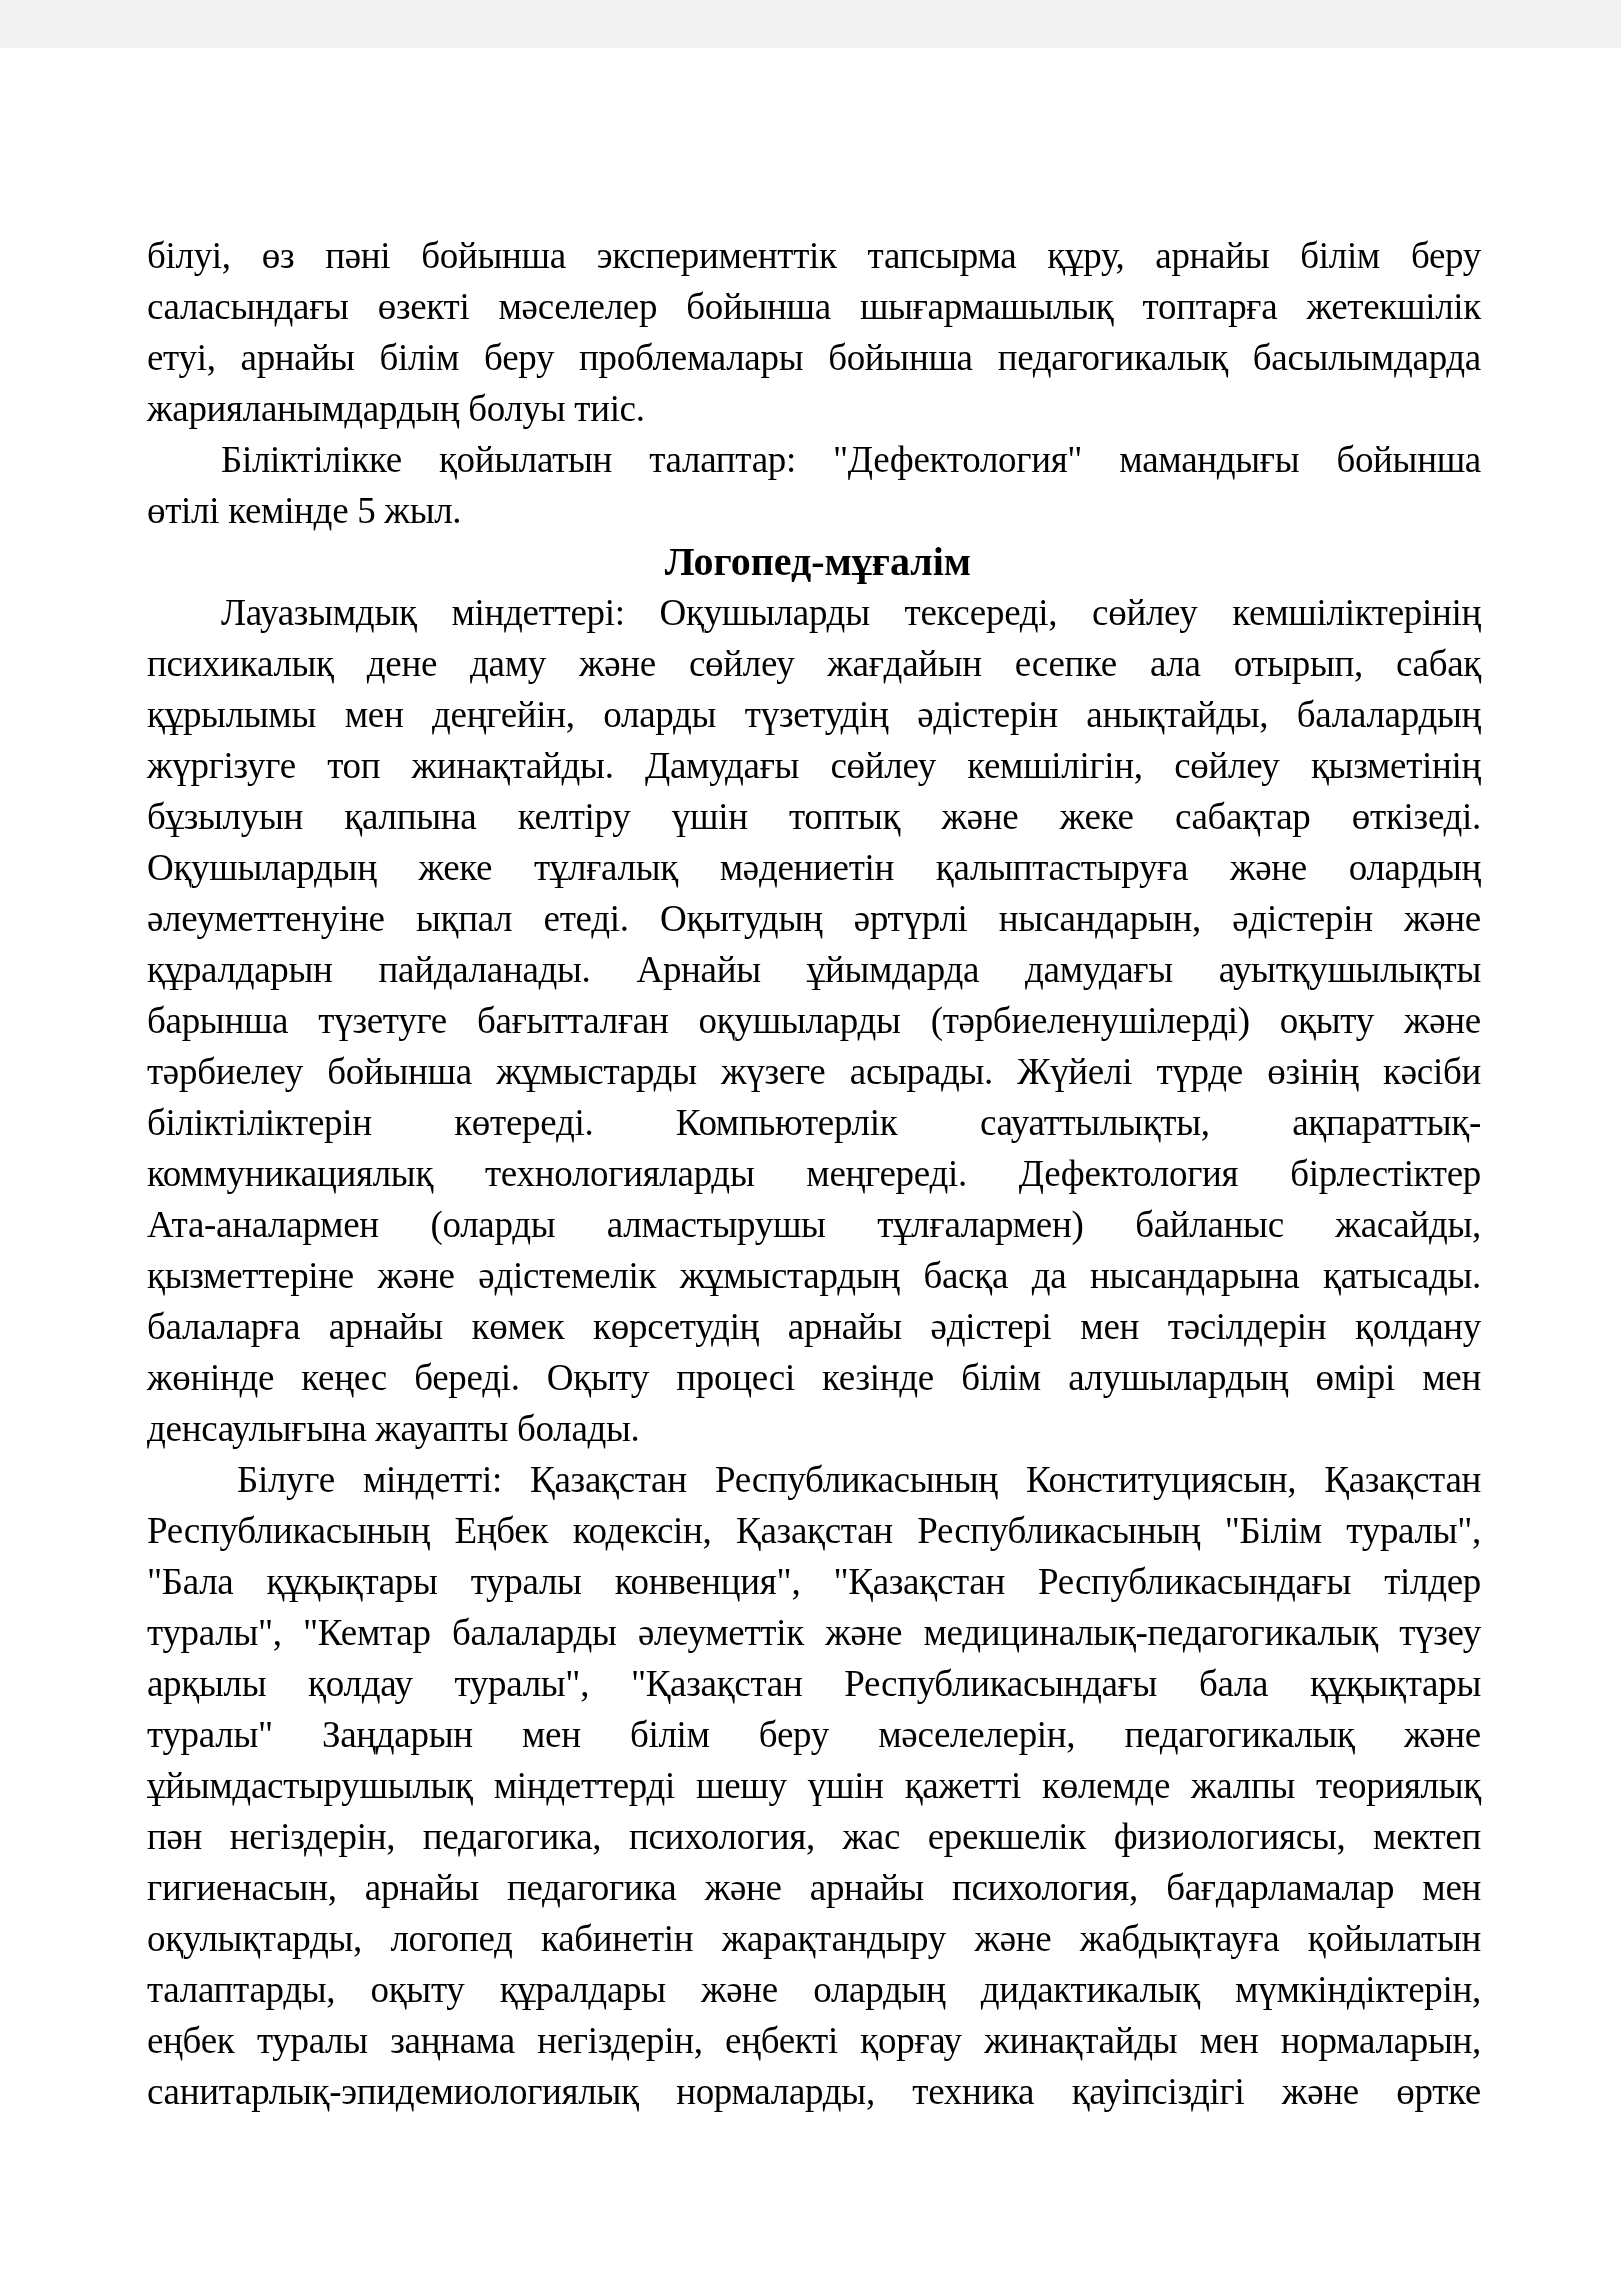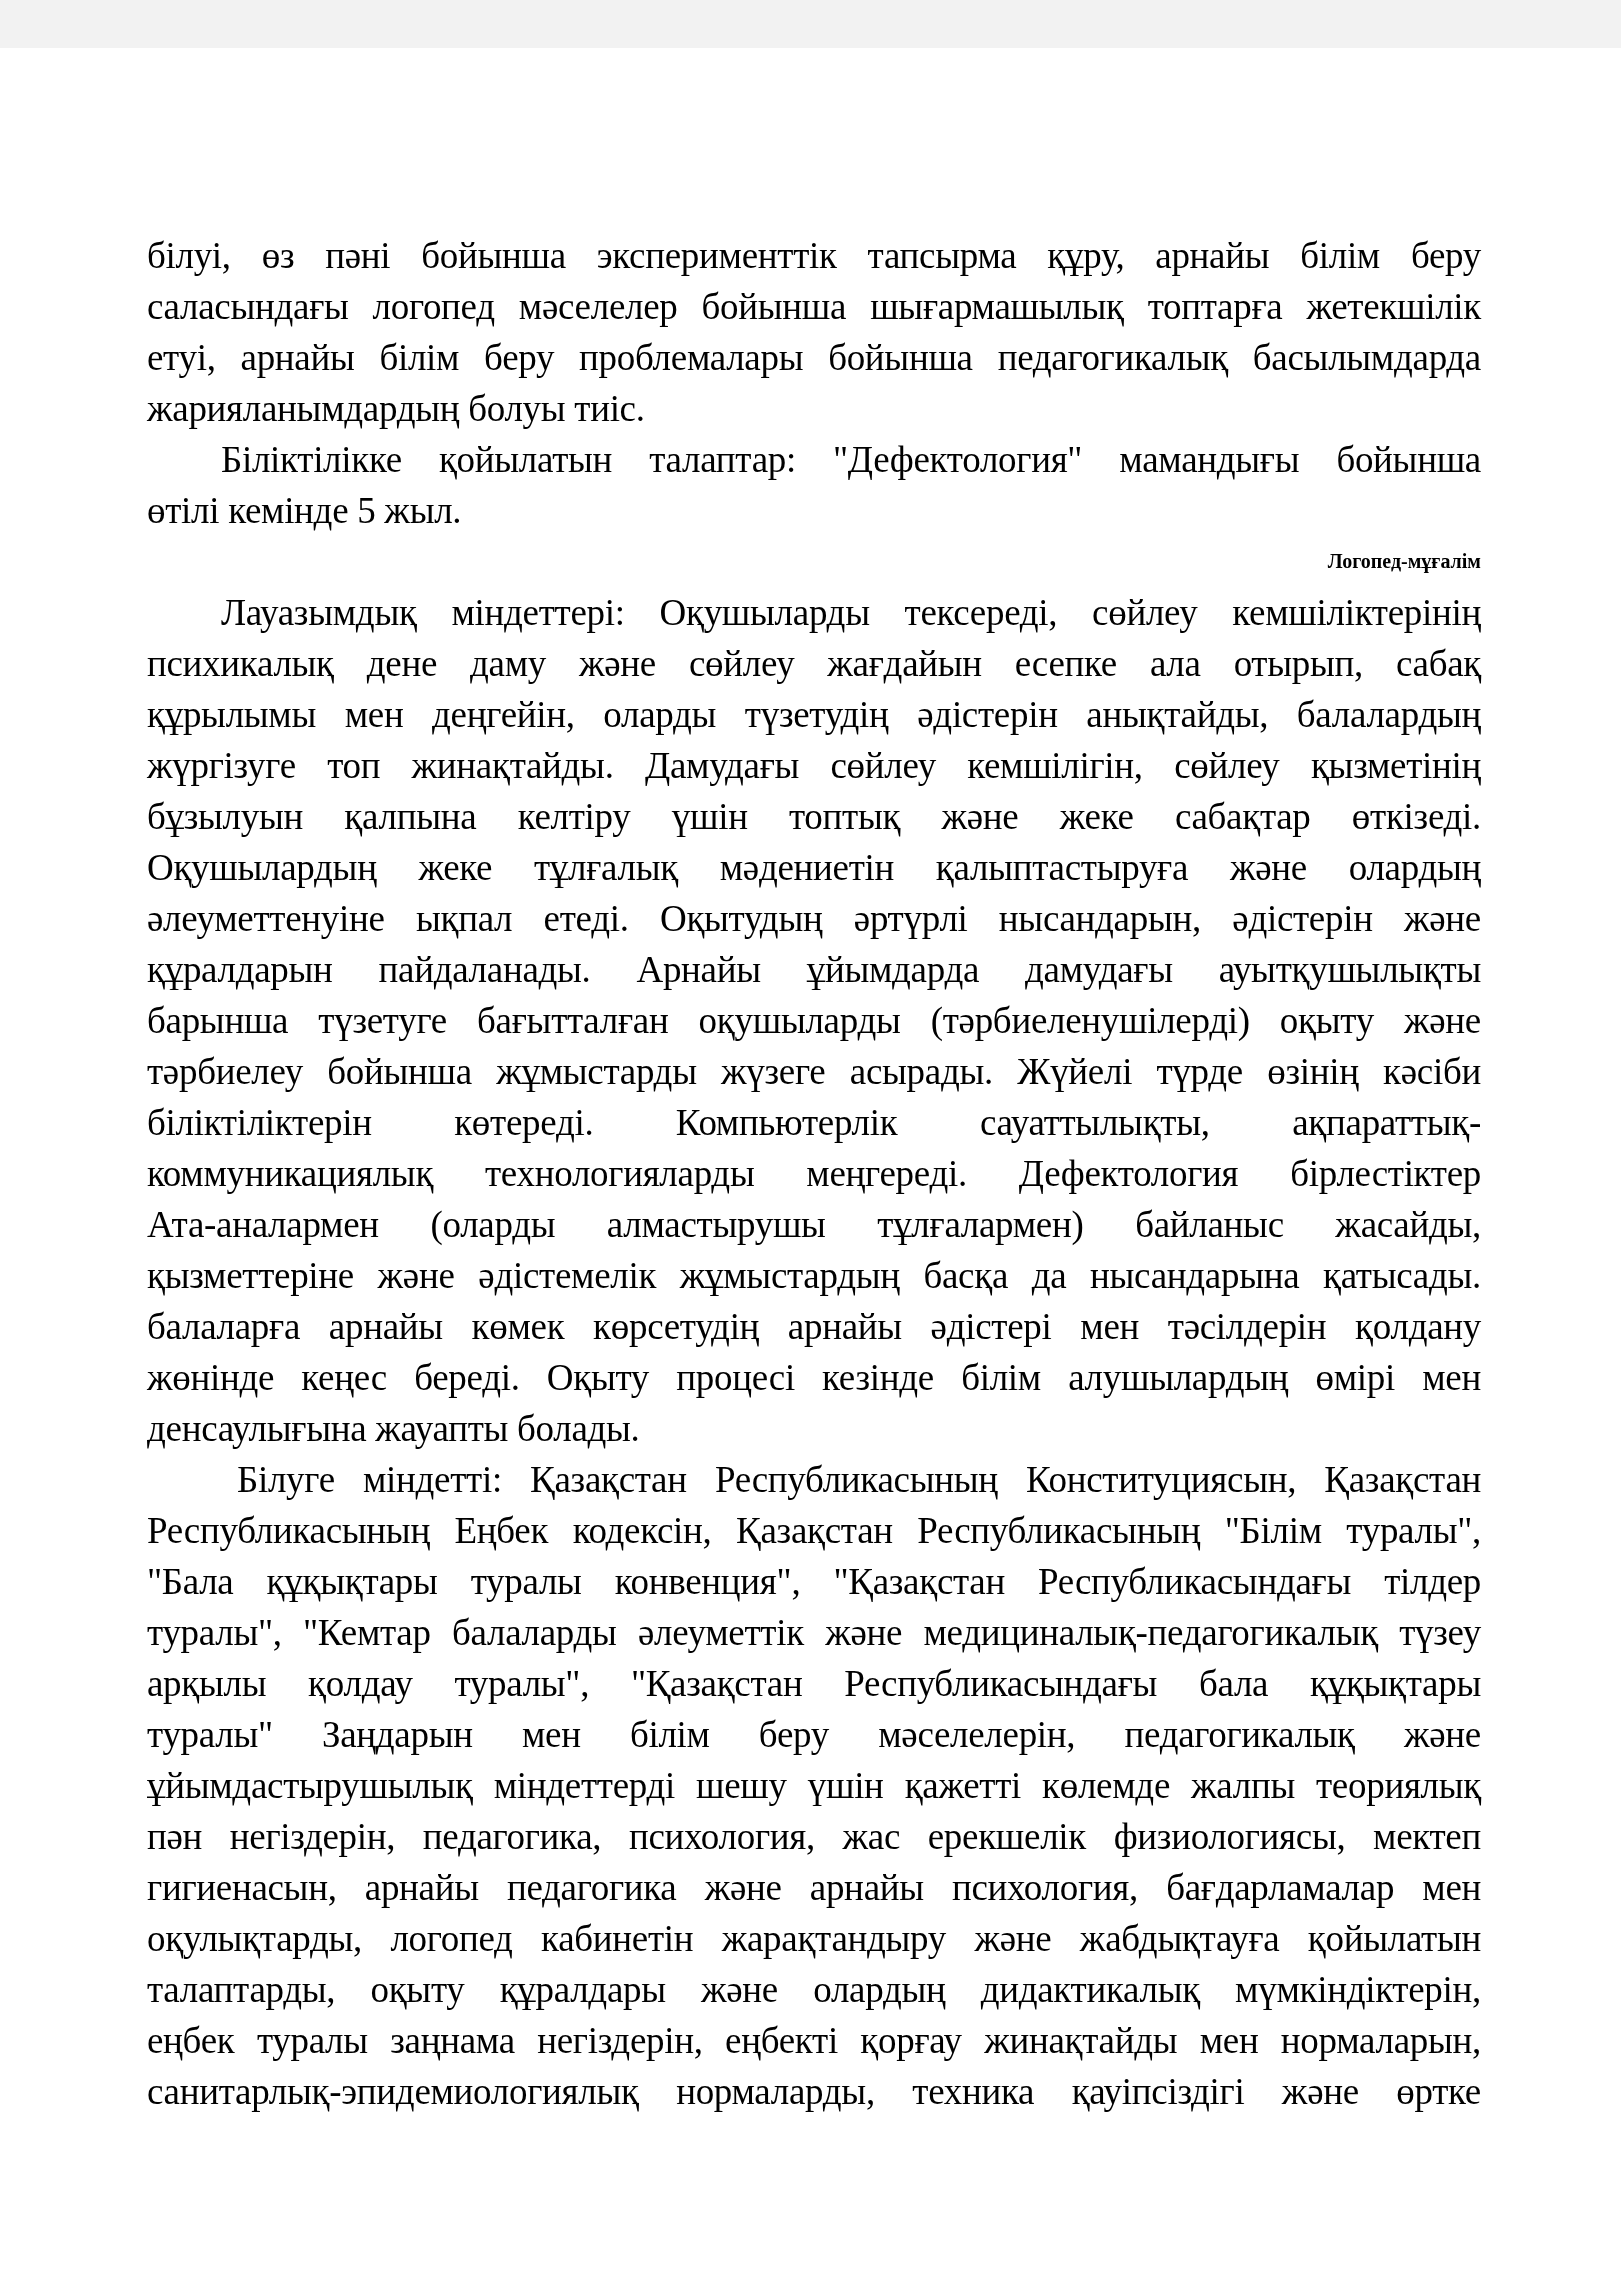--- a/index.html
+++ b/index.html
@@ -40,36 +40,36 @@
     letter-spacing: -0.3px;
     text-align: justify;
     text-align-last: justify;
     white-space: nowrap;
     overflow: visible;
   }
   .line.par-end {
     text-align-last: left;
   }
   .heading-line {
-    font-size: 20px;
+    font-size: 40px;
     font-weight: bold;
     line-height: 51px;
     height: 51px;
     padding-left: 7.8px;
-    text-align: right;
+    text-align: center;
   }
 </style>
 </head>
 <body>
 
 <div class="page">
   <div class="text-content">
       <div class="paragraph">
         <div class="line">білуі, өз пәні бойынша эксперименттік тапсырма құру, арнайы білім беру</div>
-        <div class="line">саласындағы логопед мәселелер бойынша шығармашылық топтарға жетекшілік</div>
+        <div class="line">саласындағы өзекті мәселелер бойынша шығармашылық топтарға жетекшілік</div>
         <div class="line">етуі, арнайы білім беру проблемалары бойынша педагогикалық басылымдарда</div>
         <div class="line par-end">жарияланымдардың болуы тиіс.</div>
       </div>
       <div class="paragraph">
         <div class="line" style="padding-left: 74px;">Біліктілікке қойылатын талаптар: "Дефектология" мамандығы бойынша</div>
         <div class="line par-end">өтілі кемінде 5 жыл.</div>
       </div>
       <div class="paragraph">
         <div class="heading-line">Логопед-мұғалім</div>
       </div>

